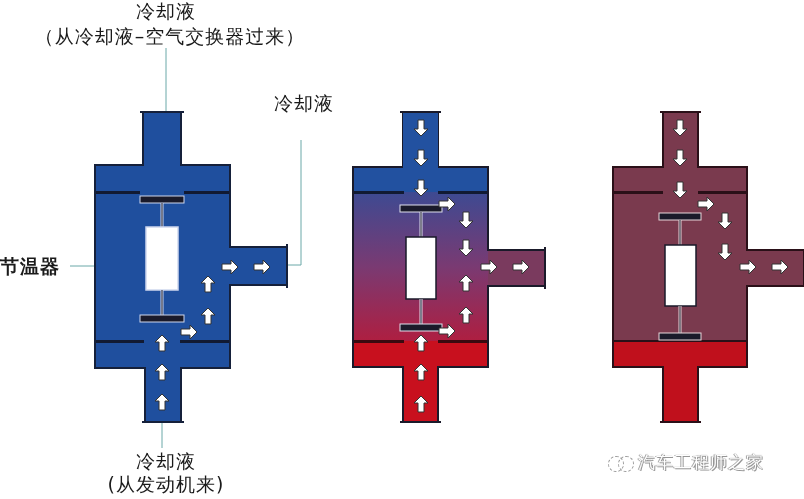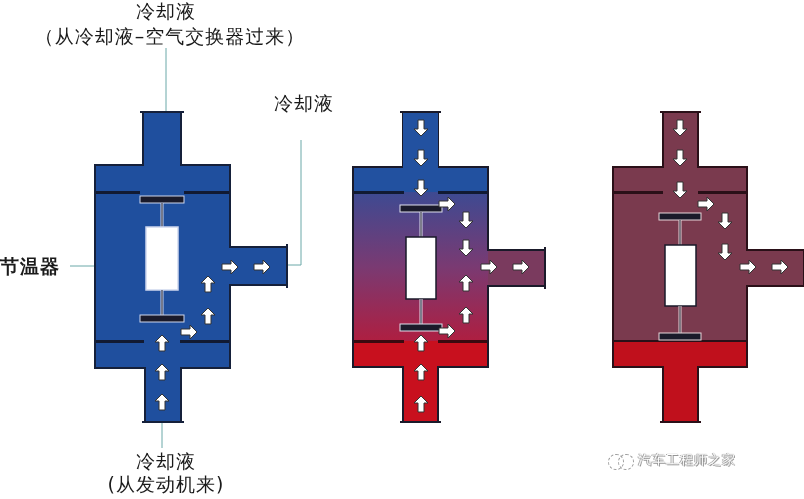--- a/index.html
+++ b/index.html
@@ -1,21 +1,21 @@
 <!DOCTYPE html>
 <html><head>
 <meta charset="utf-8">
 <style>
   html, body { margin: 0; padding: 0; background: #ffffff; }
   body { width: 804px; height: 499px; position: relative; overflow: hidden;
          font-family: "DejaVu Sans", "Liberation Sans", sans-serif; color: #1a1a1a; }
   .label { position: absolute; font-size: 19px; line-height: 23px; text-align: center;
            white-space: nowrap; letter-spacing: 1px; }
   #diagram { position: absolute; left: 0; top: 0; }
-  .watermark { position: absolute; left: 608px; top: 451px; font-size: 13px; color: #ffffff;
+  .watermark { position: absolute; left: 608px; top: 451px; font-size: 17px; color: #ffffff;
                text-shadow: 0 0 1px #777, 1px 1px 0 #999, -1px 0 0 #aaa; letter-spacing: 1px; }
   .wm-icon { display: inline-block; width: 28px; height: 18px; position: relative; vertical-align: middle; margin-right: 2px; }
   .wm-icon span { position: absolute; width: 14px; height: 14px; border: 1.5px dashed #999; border-radius: 50%; top: 2px; }
 </style>
 </head>
 <body>
 
 <svg id="diagram" width="804" height="499" viewBox="0 0 804 499" xmlns="http://www.w3.org/2000/svg">
   <defs>
     <linearGradient id="grad2" x1="0" y1="0" x2="0" y2="1">

